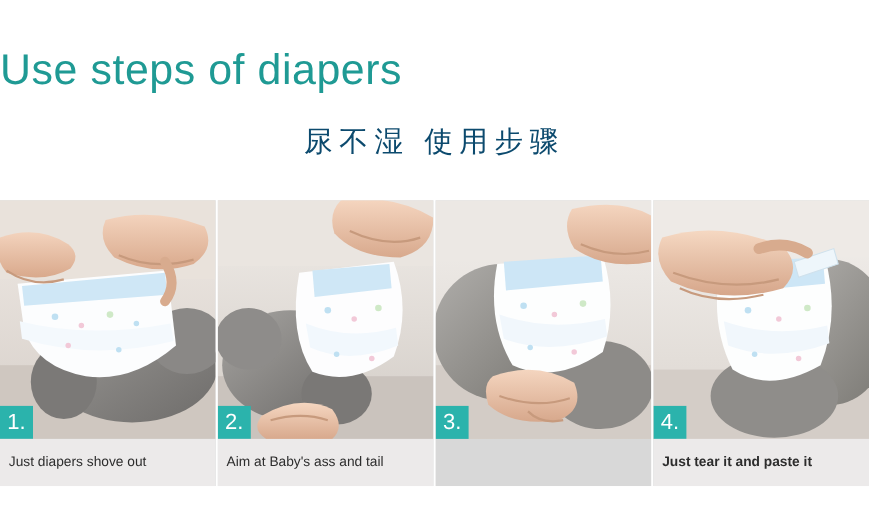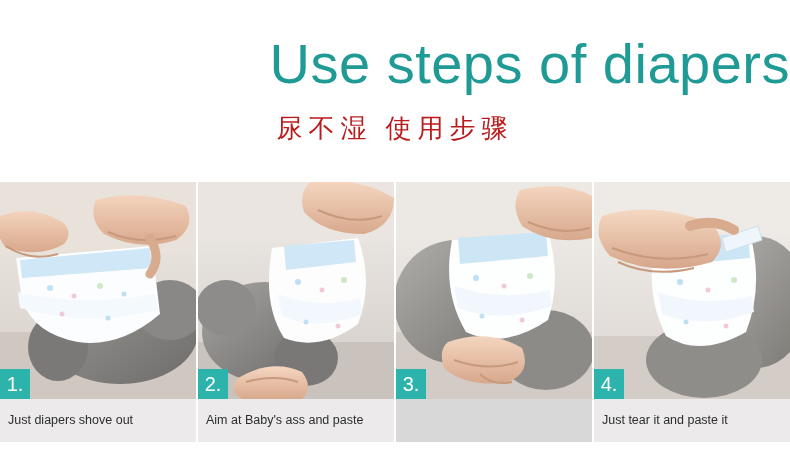--- a/index.html
+++ b/index.html
@@ -27,37 +27,37 @@
     top: 0;
     width: 790px;
     height: 180px;
     background: #ffffff;
   }
   .title {
     position: absolute;
     left: 0;
     top: 38px;
     width: 790px;
-    text-align: right;
-    font-size: 56px;
+    text-align: left;
+    font-size: 39px;
     line-height: 52px;
     color: #1f9a94;
     font-family: "Liberation Sans", sans-serif;
     font-weight: 400;
     letter-spacing: 0.5px;
   }
   .subtitle {
     position: absolute;
     left: 0;
     top: 112px;
     width: 790px;
     text-align: center;
     font-size: 26px;
     line-height: 32px;
-    color: #b91c1c;
+    color: #0c4a6e;
     font-family: "Liberation Sans", sans-serif;
     letter-spacing: 6px;
   }
 
   
   .steps {
     position: absolute;
     left: 0;
     top: 182px;
     width: 790px;
@@ -105,21 +105,21 @@
     background: #eceaea;
     color: #2d2d2d;
     font-size: 12.5px;
     line-height: 15px;
     font-family: "Liberation Sans", sans-serif;
     display: flex;
     align-items: center;
     padding: 0 8px;
     box-sizing: border-box;
   }
-  .caption.bold { font-weight: normal; }
+  .caption.bold { font-weight: bold; }
   .caption.two-line { align-items: center; }
 
   .footer-blank {
     position: absolute;
     left: 0;
     top: 442px;
     width: 790px;
     height: 31px;
     background: #ffffff;
   }
@@ -218,21 +218,21 @@
           <circle cx="140" cy="144" r="2.5" fill="#f2c9d8"></circle>
 
           <path d="M112 0 Q160 -6 196 16 Q196 44 166 52 Q126 52 106 30 Q100 12 112 0 Z" fill="url(#skin2)"></path>
           <path d="M120 28 Q154 44 184 34" stroke="#c79a7d" stroke-width="2" fill="none"></path>
 
           <path d="M40 196 Q74 176 104 190 Q116 206 104 217 L44 217 Q30 208 40 196 Z" fill="url(#skin2)"></path>
           <path d="M48 200 Q76 192 100 200" stroke="#c79a7d" stroke-width="2" fill="none"></path>
         </svg>
       </div>
       <div class="badge">2.</div>
-      <div class="caption">Aim at Baby's ass and paste</div>
+      <div class="caption">Aim at Baby's ass and tail</div>
     </div>
 
     <div class="step">
       <div class="photo">
         <svg width="196" height="217" viewBox="0 0 196 217" xmlns="http://www.w3.org/2000/svg" aria-hidden="true">
           <defs>
             <linearGradient id="bg3" x1="0" y1="0" x2="0" y2="1">
               <stop offset="0" stop-color="#f2efec"></stop>
               <stop offset="1" stop-color="#d9d3cd"></stop>
             </linearGradient>

